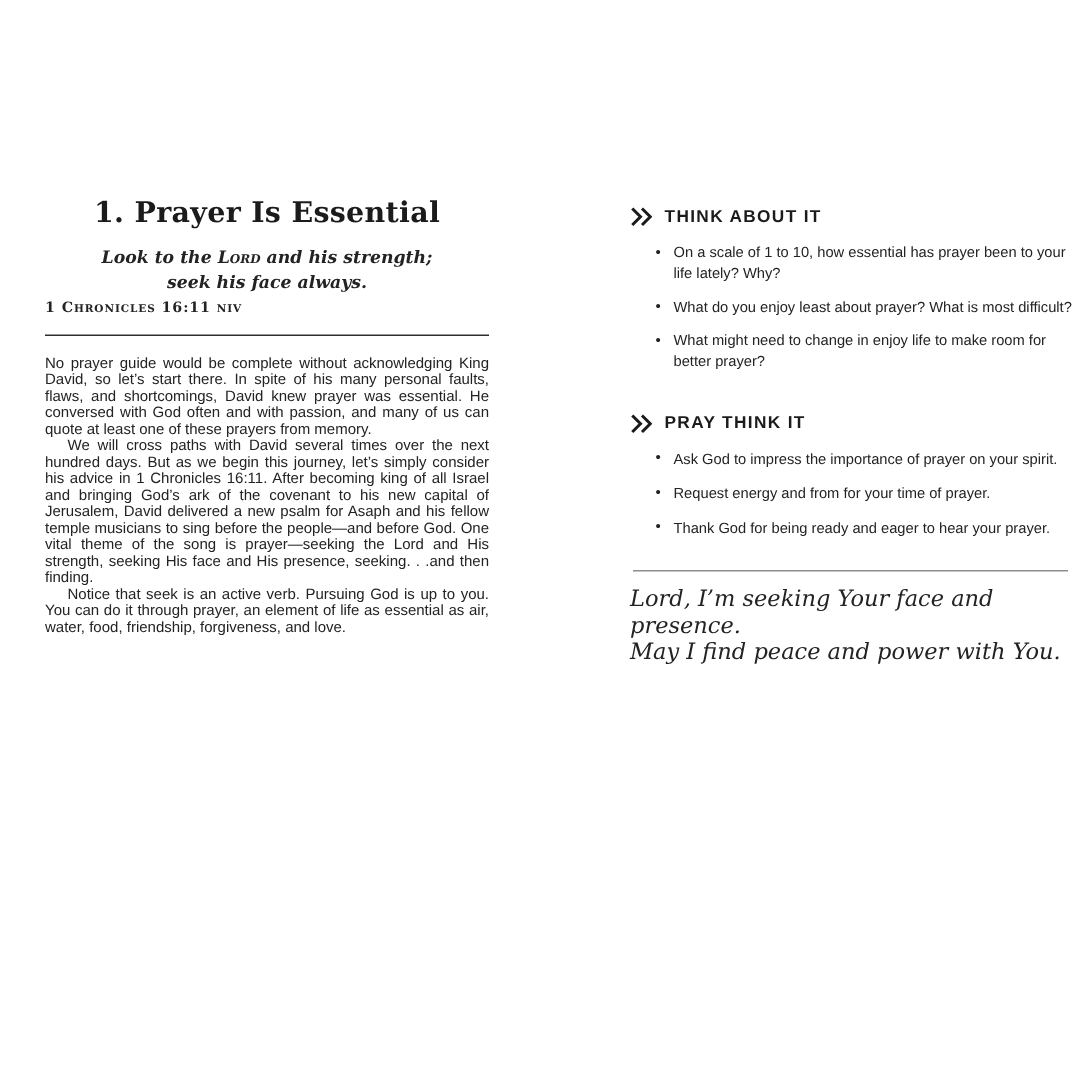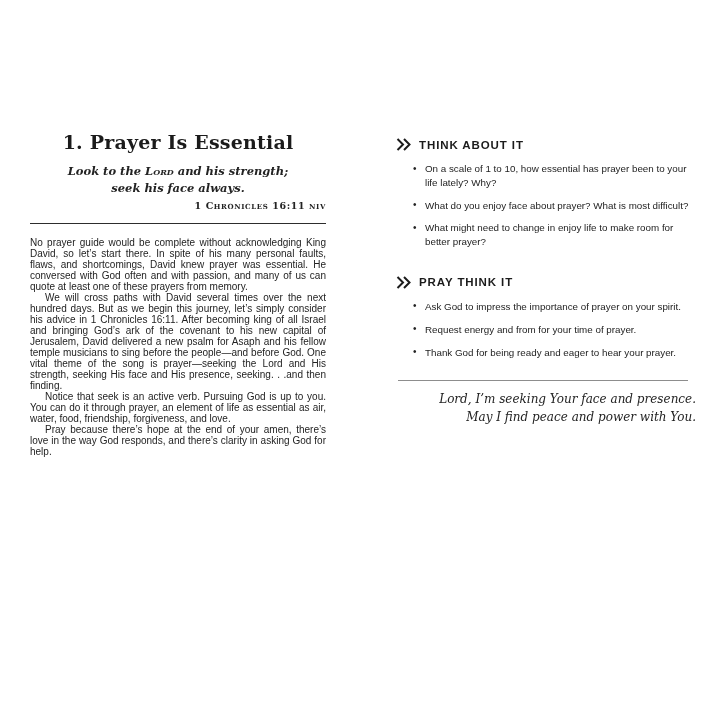--- a/index.html
+++ b/index.html
@@ -43,21 +43,21 @@
     font-weight: bold;
   }
   .sc { font-variant: small-caps; }
   .scripture-ref {
     margin-top: 3px;
     font-family: "DejaVu Serif", serif;
     font-size: 9.5px;
     font-weight: bold;
     font-variant: small-caps;
     letter-spacing: 0.6px;
-    text-align: right;
+    text-align: left;
     color: #232323;
   }
   .rule-left {
     margin: 12px 0 0 0;
     border: 0;
     border-top: 1.5px solid #2d2d2d;
   }
   .body-text {
     margin-top: 13px;
     font-size: 10px;
@@ -65,21 +65,21 @@
     text-align: justify;
     color: #232323;
   }
   .body-text p { margin: 0; }
   .body-text p.indent { text-indent: 15px; }
   .ital { }
 
   
   .right-col {
     position: absolute;
-    left: 396px; top: 138px;
+    left: 420px; top: 138px;
     width: 300px;
   }
   .section { margin: 0; }
   .section + .section { margin-top: 27px; }
   .section-heading {
     display: flex;
     align-items: center;
     gap: 8px;
     font-size: 11.5px;
     font-weight: bold;
@@ -109,24 +109,24 @@
     color: #232323;
   }
   .rule-right {
     margin: 21px 0 0 2px;
     width: 290px;
     border: 0;
     border-top: 1px solid #8d8d8d;
   }
   .closing-prayer {
     margin-top: 10px;
-    text-align: right;
+    text-align: left;
     font-family: "DejaVu Serif", serif;
     font-style: italic;
-    font-size: 12px;
+    font-size: 15px;
     line-height: 17.5px;
     color: #232323;
   }
 </style>
 </head>
 <body>
 
 <div class="page">
 
   <div class="left-col">
@@ -138,21 +138,20 @@
     </div>
 
     <div class="scripture-ref">1 Chronicles 16:11 niv</div>
 
     <hr class="rule-left">
 
     <div class="body-text">
       <p>No prayer guide would be complete without acknowledging King David, so let’s start there. In spite of his many personal faults, flaws, and shortcomings, David knew prayer was essential. He conversed with God often and with passion, and many of us can quote at least one of these prayers from memory.</p>
       <p class="indent">We will cross paths with David several times over the next hundred days. But as we begin this journey, let’s simply consider his advice in 1 Chronicles 16:11. After becoming king of all Israel and bringing God’s ark of the covenant to his new capital of Jerusalem, David delivered a new psalm for Asaph and his fellow temple musicians to sing before the people—and before God. One vital theme of the song is prayer—seeking the Lord and His strength, seeking His face and His presence, seeking. . .and then finding.</p>
       <p class="indent"><span>Notice that </span><span class="ital">seek</span><span> is an active verb. Pursuing God is up to you. You can do it through prayer, an element of life as essential as air, water, food, friendship, forgiveness, and love.</span></p>
-      <p class="indent">Pray because there’s hope at the end of your amen, there’s love in the way God responds, and there’s clarity in asking God for help.</p>
     </div>
   </div>
 
   <div class="right-col">
 
     <div class="section">
       <div class="section-heading">
         <span class="chevron-icon">
           <svg width="15" height="13" viewBox="0 0 15 13">
             <path d="M1.5 1 L7 6.5 L1.5 12" fill="none" stroke="#1b1b1b" stroke-width="2"></path>
@@ -161,21 +160,21 @@
         </span>
         <span>THINK ABOUT IT</span>
       </div>
       <ul class="bullets">
         <li>
           <span class="bullet-marker">•</span>
           <span>On a scale of 1 to 10, how essential has prayer been to your life lately? Why?</span>
         </li>
         <li>
           <span class="bullet-marker">•</span>
-          <span>What do you enjoy face about prayer? What is most difficult?</span>
+          <span>What do you enjoy least about prayer? What is most difficult?</span>
         </li>
         <li>
           <span class="bullet-marker">•</span>
           <span>What might need to change in enjoy life to make room for better prayer?</span>
         </li>
       </ul>
     </div>
 
     <div class="section">
       <div class="section-heading">

